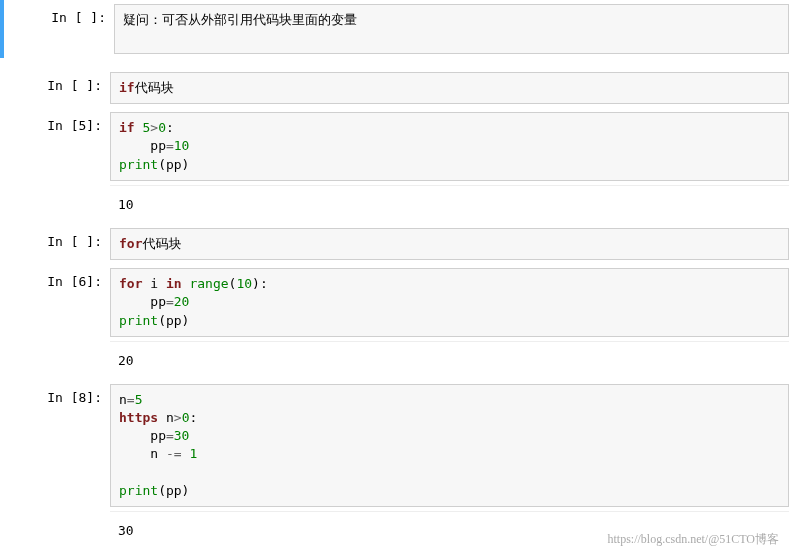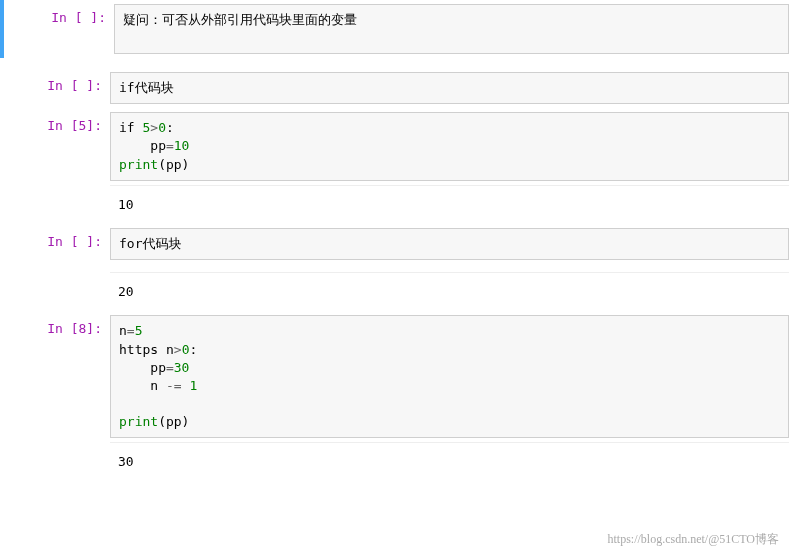--- a/index.html
+++ b/index.html
@@ -19,21 +19,21 @@
     }
     .prompt {
       width: 110px;
       min-width: 110px;
       text-align: right;
       padding: 6px 8px 0 0;
       color: #303F9F;
       font-family: monospace;
       user-select: none;
     }
-    .prompt.code { color: #a21caf; }
+    .prompt.code { color: #000000; }
     .input-area {
       flex: 1;
       background: #f7f7f7;
       border: 1px solid #cfcfcf;
       padding: 6px 8px;
       font-family: monospace;
       white-space: pre;
       border-radius: 0;
       line-height: 1.4;
     }
@@ -55,21 +55,21 @@
       white-space: pre;
       line-height: 1.4;
     }
     .output-row {
       display: flex;
     }
     .output-prompt {
       width: 110px;
       min-width: 110px;
     }
-    .kw { color: #000000; font-weight: normal; }
+    .kw { color: #7f1d1d; font-weight: bold; }
     .op { color: #666666; }
     .num { color: #008000; }
     .builtin { color: #008000; }
     .watermark {
       position: absolute;
       bottom: 6px;
       right: 10px;
       font-size: 12px;
       color: #aaa;
       font-family: Liberation Serif, serif;
@@ -112,20 +112,26 @@
 </div>
 
 <div class="cell-wrapper">
   <div class="cell">
     <div class="prompt code">In [ ]:</div>
     <div class="input-area"><span class="kw">for</span><span>代码块</span></div>
   </div>
 </div>
 
 <div class="cell-wrapper">
+  <div class="cell">
+    <div class="prompt code">In [6]:</div>
+    <div class="input-area" id="cell4"><span class="kw">for</span><span> i </span><span class="kw">in</span><span> </span><span class="builtin">range</span><span>(</span><span class="num">10</span><span>):</span>
+<span>    pp</span><span class="op">=</span><span class="num">20</span>
+<span class="builtin">print</span><span>(pp)</span></div>
+  </div>
   <hr class="sep">
   <div class="output-row">
     <div class="output-prompt"></div>
     <div class="output-area">20</div>
   </div>
 </div>
 
 <div class="cell-wrapper">
   <div class="cell">
     <div class="prompt code">In [8]:</div>

